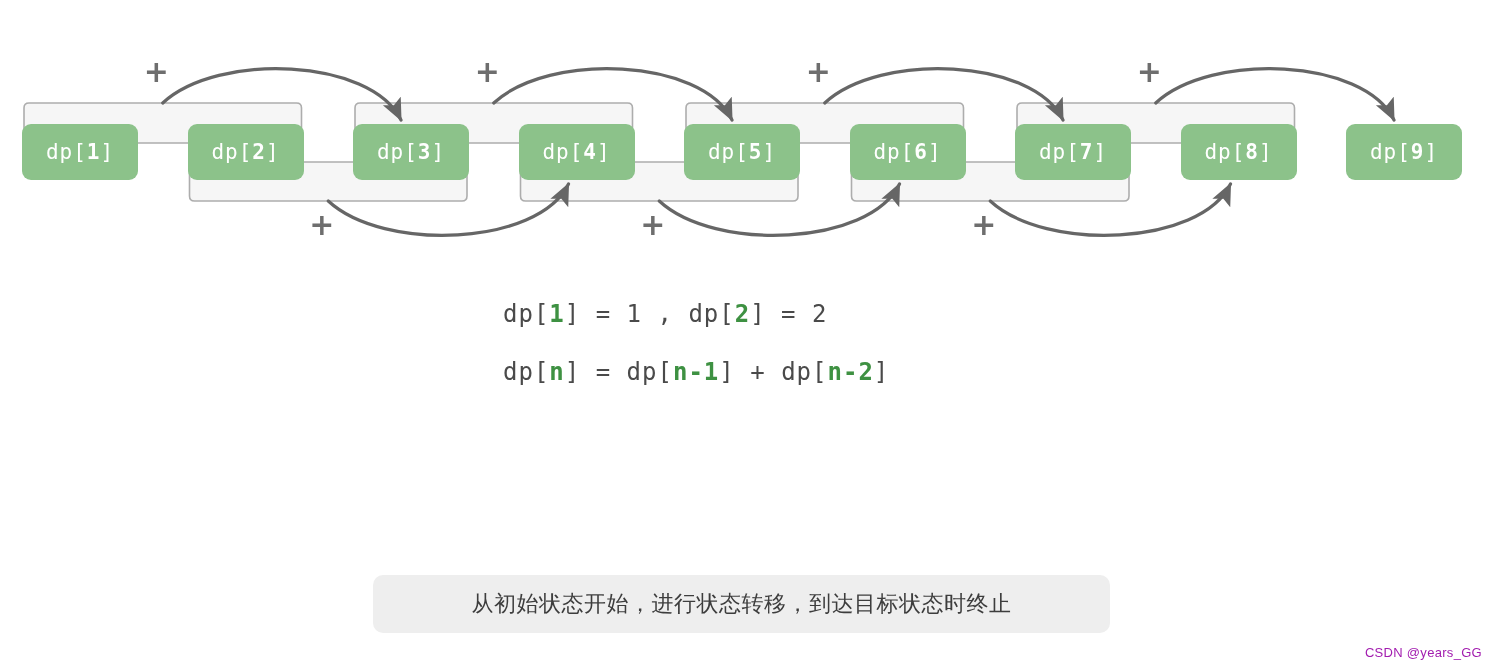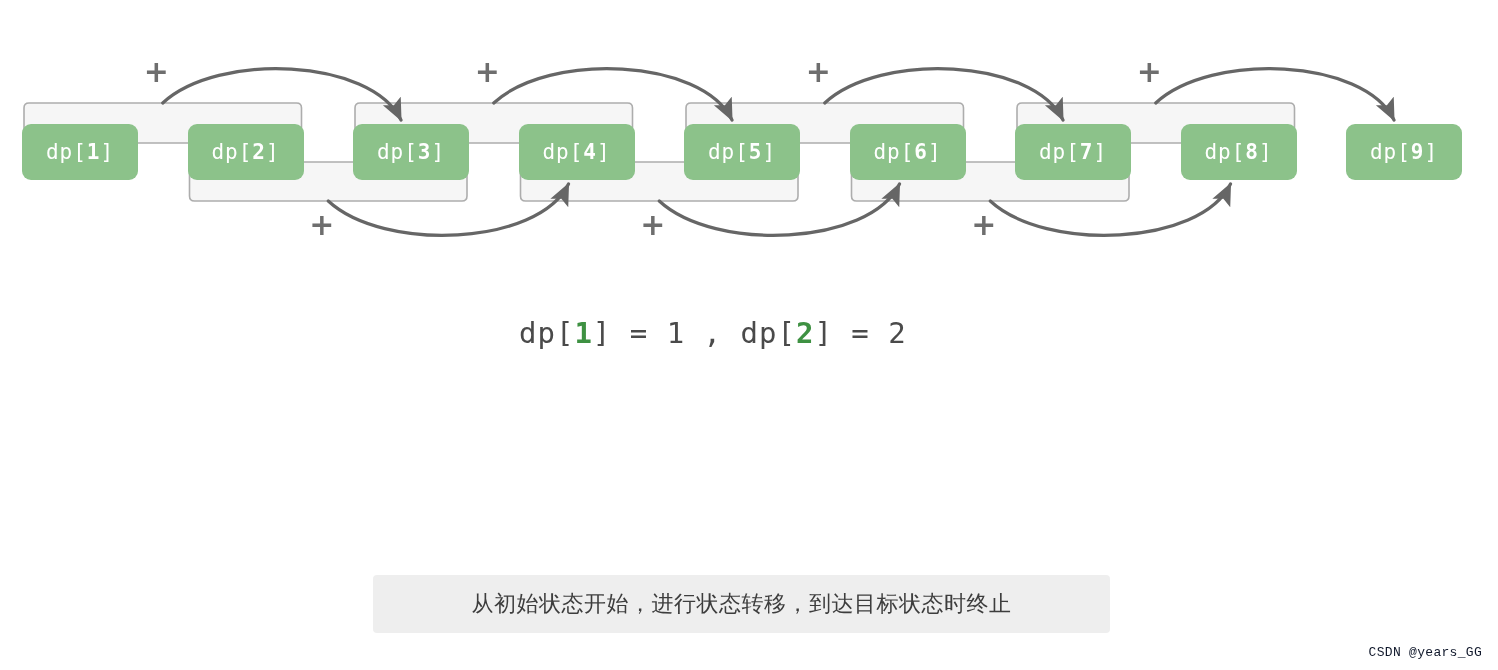--- a/index.html
+++ b/index.html
@@ -72,60 +72,60 @@
   .ex-heading {
     font-family: "DejaVu Sans", "Liberation Sans", sans-serif;
     font-size: 22px;
     font-weight: bold;
     color: #2f2f2f;
     margin: 0 0 16px 0;
     letter-spacing: 0.5px;
   }
   .ex-formula {
     font-family: "DejaVu Sans Mono", "Liberation Mono", monospace;
-    font-size: 29px;
+    font-size: 24px;
     color: #4a4a4a;
-    margin: 16px;
+    margin: 0;
     white-space: pre;
     letter-spacing: 1px;
   }
   .ex-formula .hl {
     color: #3e9142;
     font-weight: bold;
   }
   .ex-gap { height: 30px; }
 
   
   #caption-box {
     position: absolute;
     left: 373px;
     top: 575px;
     width: 737px;
     height: 58px;
     background: #eeeeee;
-    border-radius: 4px;
+    border-radius: 10px;
     display: flex;
     align-items: center;
     justify-content: center;
     box-sizing: border-box;
   }
   #caption-text {
     font-family: "DejaVu Sans", "Liberation Sans", sans-serif;
     font-size: 22px;
     color: #3d3d3d;
     letter-spacing: 0.5px;
   }
 
   #watermark {
     position: absolute;
     right: 16px;
     bottom: 10px;
-    font-family: Liberation Mono, monospace;
+    font-family: Liberation Sans, sans-serif;
     font-size: 13px;
-    color: #0f172a;
+    color: #a21caf;
     letter-spacing: 0.3px;
   }
 </style>
 </head>
 <body>
 
 <div id="diagram-stage">
   <svg id="dp-svg" viewBox="0 0 1498 280">
     <defs>
       <marker id="arrowhead" markerWidth="9" markerHeight="9" refX="6.6" refY="3.1" orient="auto" markerUnits="strokeWidth">
@@ -218,19 +218,20 @@
       <span class="plus-sign" style="left: 1136.75px; top: 57px;">+</span>
       <span class="plus-sign" style="left: 309.25px; top: 210px;">+</span>
       <span class="plus-sign" style="left: 640.25px; top: 210px;">+</span>
       <span class="plus-sign" style="left: 971.25px; top: 210px;">+</span>
     </div>
 </div>
 
 <div id="explain-block">
   <p class="ex-formula" id="initial-formula"><span>dp[</span><span class="hl">1</span><span>] = 1 , dp[</span><span class="hl">2</span><span>] = 2</span></p>
   <div class="ex-gap"></div>
+  <p class="ex-formula" id="transition-formula"><span>dp[</span><span class="hl">n</span><span>] = dp[</span><span class="hl">n-1</span><span>] + dp[</span><span class="hl">n-2</span><span>]</span></p>
 </div>
 
 <div id="caption-box">
   <span id="caption-text">从初始状态开始，进行状态转移，到达目标状态时终止</span>
 </div>
 
 <div id="watermark">CSDN @years_GG</div>
 
 </body></html>

